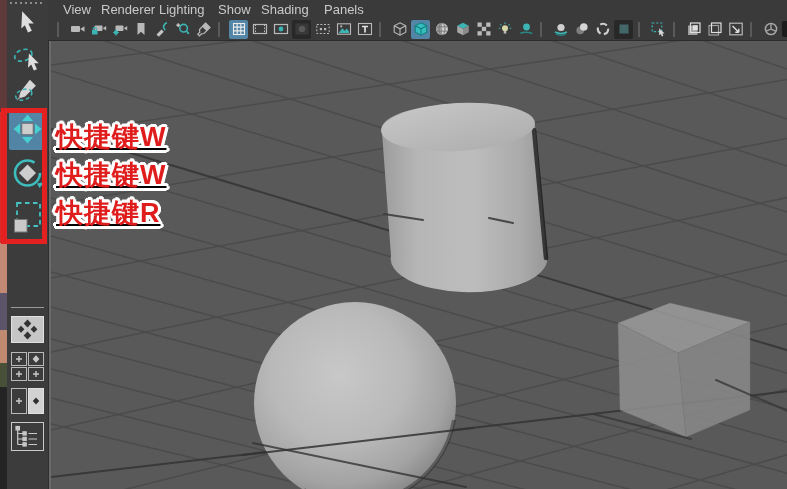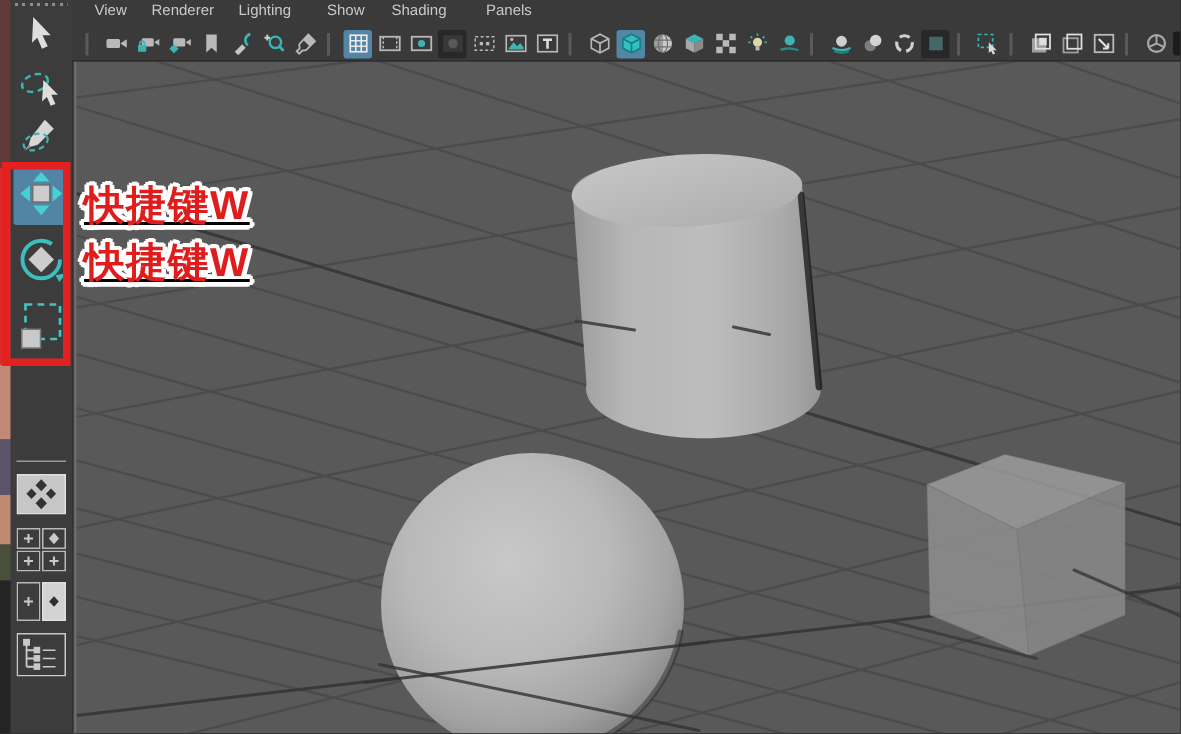--- a/index.html
+++ b/index.html
@@ -32,21 +32,21 @@
   .tb-outliner{top:424px;left:4px;height:29px;width:33px;}
 
   
   .red-box{position:absolute;left:1px;top:108px;width:46px;height:136px;
            border:5px solid #e42020;box-sizing:border-box;z-index:6;pointer-events:none;}
 
   
   .top-bars{position:absolute;left:48px;top:0;right:0;height:40px;background:#3a3a3a;
             border-bottom:1px solid #2c2c2c;z-index:2;}
   .menubar{position:relative;height:18px;}
-  .menubar span{position:absolute;top:2px;font-size:10px;color:#c9c9c9;cursor:default;}
+  .menubar span{position:absolute;top:2px;font-size:13px;color:#c9c9c9;cursor:default;}
   .m0{left:15px}.m1{left:53px}.m2{left:111px}.m3{left:170px}.m4{left:213px}.m5{left:276px}
   .statusline{position:relative;height:22px;display:flex;align-items:center;
               padding-left:6px;gap:2px;overflow:hidden;}
   .sl-icon{width:19px;height:19px;display:flex;align-items:center;justify-content:center;
            flex:0 0 auto;border-radius:2px;}
   .sl-icon svg{width:16px;height:16px;display:block;}
   .sl-icon.active{background:#5285a6;}
   .sl-icon.pressed{background:#282828;}
   .sl-sep{width:4px;height:15px;border-left:2px solid #5a5a5a;margin:0 3px;flex:0 0 auto;}
   .sl-field{min-width:46px;height:16px;background:#1c1c1c;color:#d8d8d8;font-size:11px;
@@ -501,15 +501,16 @@
         <line x1="438" y1="178" x2="462" y2="183" stroke="#3e3e3e" stroke-width="2" opacity="0.9"></line>
         <line x1="665" y1="340" x2="739" y2="372" stroke="#383838" stroke-width="2" opacity="0.8"></line>
         <line x1="542" y1="374" x2="640" y2="399" stroke="#383838" stroke-width="2" opacity="0.8"></line>
       </g>
     </svg>
   </div>
 
   <div class="annotations">
     <div>快捷键W</div>
     <div>快捷键W</div>
+    <div>快捷键R</div>
   </div>
 
 </div>
 
 </body></html>

